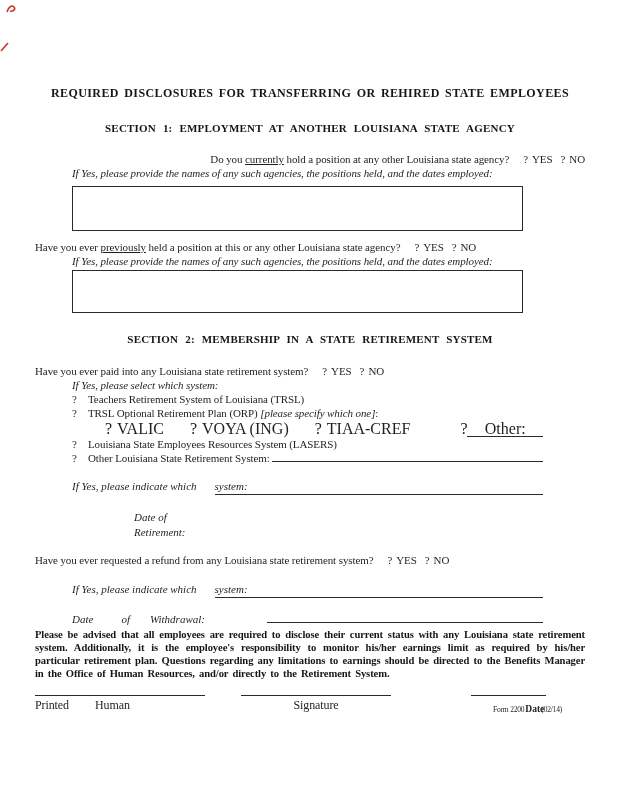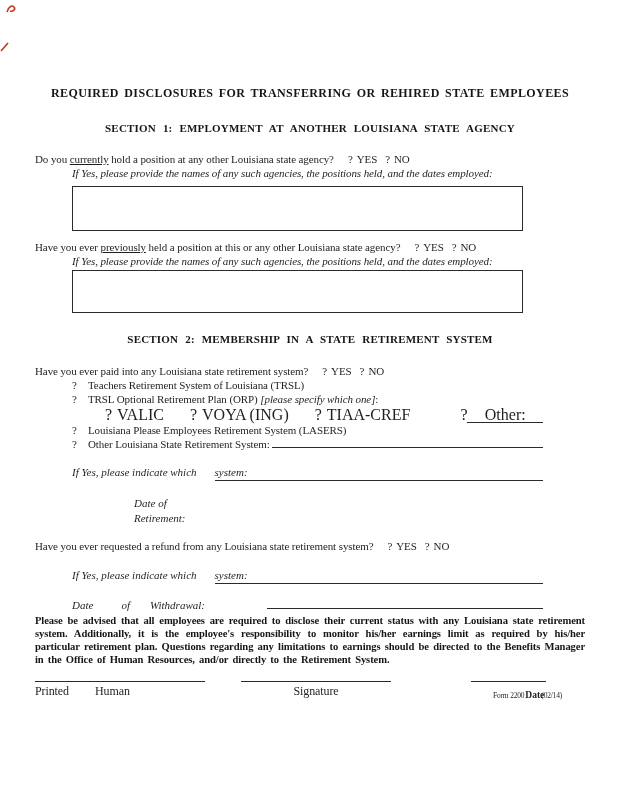--- a/index.html
+++ b/index.html
@@ -16,21 +16,21 @@
   }
   .sec-head {
     text-align:center; font-size:11px; font-weight:bold; letter-spacing:0.2px;
     word-spacing:4px; color:#161616; margin:0;
   }
   .sec1 { margin-top:21px; }
   .sec2 { margin-top:20px; }
   .sec3 { margin-top:22px; }
 
   .q { font-size:11px; letter-spacing:-0.1px; line-height:14px; white-space:nowrap; }
-  .q-1 { margin-top:18px; }
+  .q-1 { margin-top:18px;text-align:right; }
   .q-2 { margin-top:9px; }
   .q-3 { margin-top:19px; }
   .q-4 { margin-top:14px; }
   .q-5 { margin-top:12px; }
   .emph { text-decoration:underline; }
   .yn { margin-left:14px; }
   .cb { display:inline-block; color:#222; }
   .yn .cb { margin-right:4px; }
   .yn .no-group { margin-left:8px; }
 
@@ -129,20 +129,21 @@
     <div class="hint">If Yes, please provide the names of any such agencies, the positions held, and the dates employed:</div>
     <div class="fill-box box-1"></div>
 
     <div class="q q-2"><span>Have you ever </span><span class="emph">previously</span><span> held a position at this or any other Louisiana state agency?</span><span class="yn"><span class="cb">?</span><span>YES</span><span class="no-group"><span class="cb">?</span><span>NO</span></span></span></div>
     <div class="hint">If Yes, please provide the names of any such agencies, the positions held, and the dates employed:</div>
     <div class="fill-box box-2"></div>
 
     <div class="sec-head sec2">SECTION 2: MEMBERSHIP IN A STATE RETIREMENT SYSTEM</div>
 
     <div class="q q-3"><span>Have you ever paid into any Louisiana state retirement system?</span><span class="yn"><span class="cb">?</span><span>YES</span><span class="no-group"><span class="cb">?</span><span>NO</span></span></span></div>
+    <div class="hint">If Yes, please select which system:</div>
 
     <div class="opt">
         <span class="cb">?</span>
         <span class="opt-label">Teachers Retirement System of Louisiana (TRSL)</span>
       </div>
 
     <div class="opt">
         <span class="cb">?</span>
         <span class="opt-label"><span>TRSL Optional Retirement Plan (ORP) </span><span class="it">[please specify which one]</span><span>:</span></span>
       </div>
@@ -150,21 +151,21 @@
     <div class="providers">
       <span class="prov"><span class="cb">?</span><span>VALIC</span></span>
       <span class="prov"><span class="cb">?</span><span>VOYA (ING)</span></span>
       <span class="prov"><span class="cb">?</span><span>TIAA-CREF</span></span>
       <span class="cb lone-cb">?</span>
       <span class="other-field"><span>Other:</span></span>
     </div>
 
     <div class="opt">
         <span class="cb">?</span>
-        <span class="opt-label">Louisiana Please Employees Retirement System (LASERS)</span>
+        <span class="opt-label">Louisiana State Employees Resources System (LASERS)</span>
       </div>
 
     <div class="opt opt-flex">
         <span class="cb">?</span>
         <span class="opt-label">Other Louisiana State Retirement System:</span>
         <span class="blank"></span>
       </div>
 
 
 

